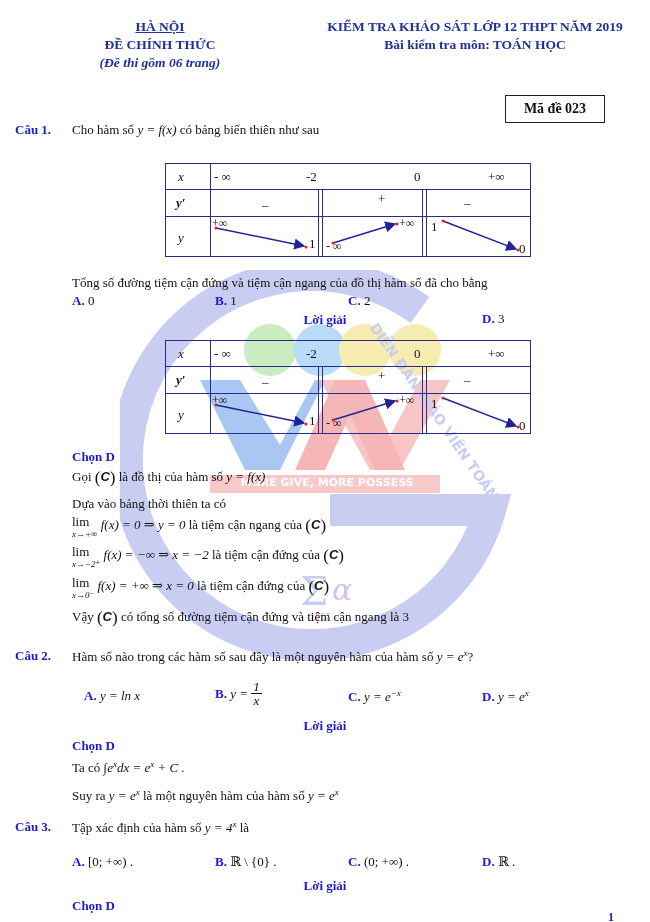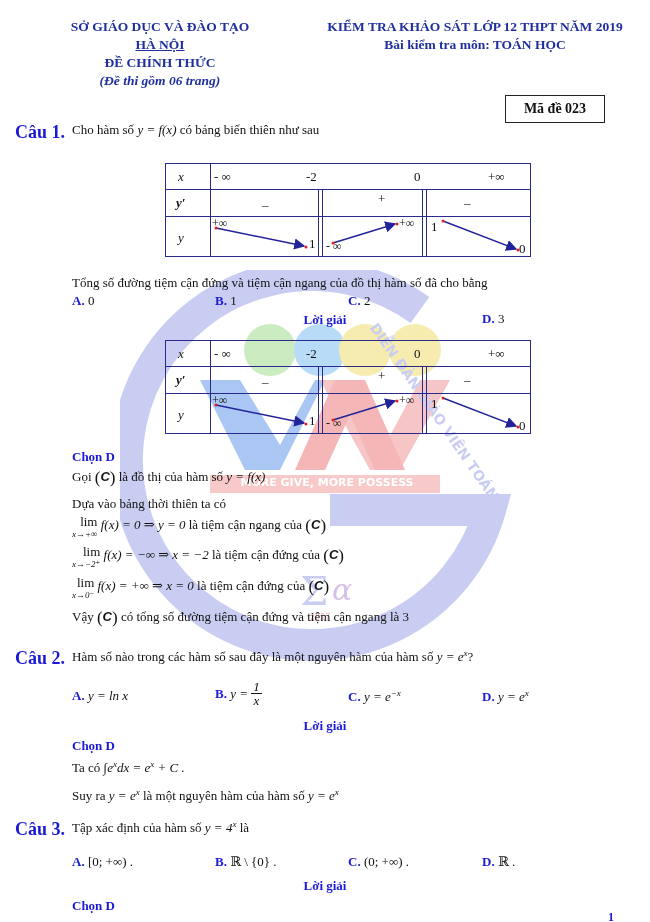--- a/index.html
+++ b/index.html
@@ -5,37 +5,37 @@
   html,body{margin:0;padding:0;background:#fff;}
   body{width:650px;height:922px;position:relative;overflow:hidden;font-family:"Liberation Serif","DejaVu Serif",serif;color:#111;font-size:13px;}
   .abs{position:absolute;}
   .navy{color:#1f2f9e;}
   .b{font-weight:bold;}
   .i{font-style:italic;}
   .hdr-left{left:40px;top:18px;width:240px;text-align:center;font-size:13.5px;line-height:18px;}
   .hdr-right{left:300px;top:18px;width:350px;text-align:center;font-size:13.5px;line-height:18px;}
   .u{text-decoration:underline;}
   .code-box{left:505px;top:95px;width:98px;height:26px;border:1.3px solid #222;font-weight:bold;font-size:14px;text-align:center;line-height:26px;}
-  .qlabel{font-weight:bold;color:#1a1ad6;font-size:18px;}
+  .qlabel{font-weight:bold;color:#1a1ad6;font-size:13px;}
   .line{font-size:13px;white-space:nowrap;}
   .m{font-style:italic;font-family:"Liberation Serif","DejaVu Serif",serif;}
   .opt-lbl{font-weight:bold;color:#1a1ad6;}
   .center-lbl{font-weight:bold;color:#1a1ad6;text-align:center;width:650px;left:0;}
   .vt-wrap{width:364px;height:92px;}
   .vt-row{position:absolute;left:0;width:364px;border-top:1px solid #2a2a8a;}
   .vt-cell{position:absolute;font-size:13px;}
   .dbl{position:absolute;width:3px;border-left:1px solid #2a2a8a;border-right:1px solid #2a2a8a;}
   .sgl{position:absolute;width:0;border-left:1px solid #2a2a8a;}
   
   .wm{position:absolute;pointer-events:none;}
   sup{font-size:9px;}
   .frac{display:inline-block;vertical-align:middle;text-align:center;line-height:13px;}
   .frac .num{display:block;border-bottom:1px solid #111;padding:0 2px;}
   .frac .den{display:block;padding:0 2px;}
-  .lim{display:inline-block;text-align:right;vertical-align:top;line-height:12px;}
+  .lim{display:inline-block;text-align:left;vertical-align:top;line-height:12px;}
   .lim .sub{display:block;font-size:9px;font-style:italic;}
   .paren{font-size:17px;vertical-align:-2px;}
   .cc{font-family:"Liberation Sans","DejaVu Sans",sans-serif;font-style:italic;font-weight:bold;font-size:13px;}
 </style>
 </head>
 <body>
 
 <svg class="wm" style="left:120px;top:270px;" width="420" height="400" viewBox="0 0 420 400">
 
   <path d="M 300 40 A 185 185 0 1 0 370 240 L 210 240" fill="none" stroke="#c9cdf2" stroke-width="32"></path>
@@ -52,21 +52,20 @@
   <rect x="90" y="205" width="230" height="18" fill="#f7c9c9"></rect>
 
   <text x="180" y="335" font-family="DejaVu Serif, serif" font-size="40" fill="#c9cdf2">Σ</text>
   <text x="212" y="330" font-family="DejaVu Serif, serif" font-size="30" fill="#d7c2e6" font-style="italic">α</text>
   <text x="190" y="350" font-family="DejaVu Sans, sans-serif" font-size="8" fill="#f2b8b8">2017</text>
 </svg>
 <div class="abs" style="left:212px;top:476px;width:230px;text-align:center;font-family:'DejaVu Sans',sans-serif;font-size:11px;font-weight:bold;color:#fff;">MORE GIVE, MORE POSSESS</div>
 <div class="abs" style="left:380px;top:320px;font-family:'DejaVu Sans',sans-serif;font-size:14px;font-weight:bold;color:#c9cdf2;transform:rotate(55deg);transform-origin:left top;white-space:nowrap;">DIỄN ĐÀN GIÁO VIÊN TOÁN</div>
 
 <div class="abs hdr-left navy b">
-  <div>SỞ GIÁO DỤC VÀ ĐÀO TẠO</div>
   <div class="u">HÀ NỘI</div>
   <div>ĐỀ CHÍNH THỨC</div>
   <div class="i">(Đề thi gồm 06 trang)</div>
 </div>
 <div class="abs hdr-right">
   <div class="navy b">KIỂM TRA KHẢO SÁT LỚP 12 THPT NĂM 2019</div>
   <div class="navy b">Bài kiểm tra môn: TOÁN HỌC</div>
 </div>
 <div class="abs code-box">Mã đề 023</div>
 
@@ -196,21 +195,21 @@
   <span class="m">f(x) = +∞ ⇒ x = 0</span><span> là tiệm cận đứng của </span><span class="paren">(</span><span class="cc">C</span><span class="paren">)</span>
 </div>
 <div class="abs line" style="left:72px;top:608px;">
   <span>Vậy </span><span class="paren">(</span><span class="cc">C</span><span class="paren">)</span><span> có tổng số đường tiệm cận đứng và tiệm cận ngang là </span><span>3</span>
 </div>
 
 <div class="abs qlabel" style="left:15px;top:648px;">Câu 2.</div>
 <div class="abs line" style="left:72px;top:648px;">
   <span>Hàm số nào trong các hàm số sau đây là một nguyên hàm của hàm số </span><span class="m">y = e</span><sup class="m">x</sup><span>?</span>
 </div>
-<div class="abs line" style="left:72px;top:688px;text-align:right;"><span class="opt-lbl">A.</span> <span class="m">y = ln x</span></div>
+<div class="abs line" style="left:84px;top:688px;text-align:right;"><span class="opt-lbl">A.</span> <span class="m">y = ln x</span></div>
 <div class="abs line" style="left:215px;top:680px;"><span class="opt-lbl" style="vertical-align:middle;">B.</span> <span class="m" style="vertical-align:middle;">y = </span><span class="frac m"><span class="num">1</span><span class="den">x</span></span></div>
 <div class="abs line" style="left:348px;top:688px;"><span class="opt-lbl">C.</span> <span class="m">y = e</span><sup class="m">−x</sup></div>
 <div class="abs line" style="left:482px;top:688px;"><span class="opt-lbl">D.</span> <span class="m">y = e</span><sup class="m">x</sup></div>
 <div class="abs center-lbl" style="top:718px;">Lời giải</div>
 <div class="abs line opt-lbl" style="left:72px;top:738px;">Chọn D</div>
 <div class="abs line" style="left:72px;top:759px;">
   <span>Ta có </span><span class="m">∫e</span><sup class="m">x</sup><span class="m">dx = e</span><sup class="m">x</sup><span class="m"> + C .</span>
 </div>
 <div class="abs line" style="left:72px;top:787px;">
   <span>Suy ra </span><span class="m">y = e</span><sup class="m">x</sup><span> là một nguyên hàm của hàm số </span><span class="m">y = e</span><sup class="m">x</sup>

